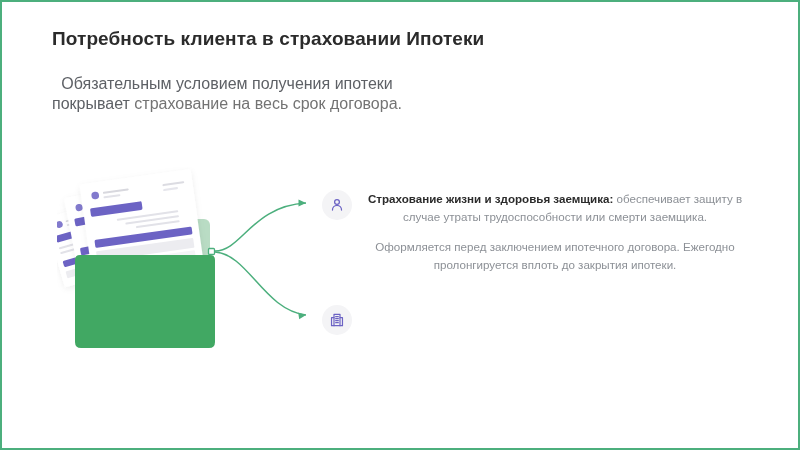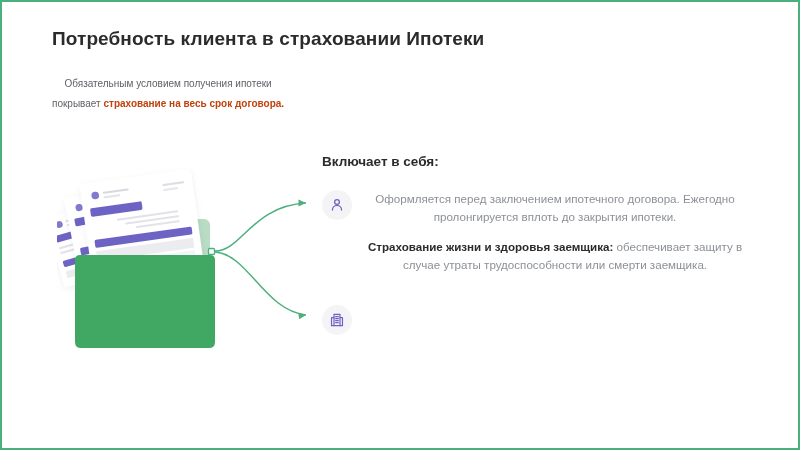--- a/index.html
+++ b/index.html
@@ -32,29 +32,29 @@
     font-weight: 700;
     color: #2b2b2b;
     letter-spacing: 0.1px;
     white-space: nowrap;
   }
 
   .subtitle {
     position: absolute;
     left: 50px;
     top: 72px;
-    font-size: 10px;
+    font-size: 16px;
     line-height: 20px;
     color: #5e6166;
     font-weight: 400;
     white-space: nowrap;
   }
   .subtitle .accent {
-    font-weight: 700;
-    color: #c2410c;
+    font-weight: 400;
+    color: #737373;
   }
 
   
   .includes-heading {
     position: absolute;
     left: 320px;
     top: 152px;
     font-size: 13.5px;
     font-weight: 700;
     color: #2b2b2b;
@@ -126,21 +126,20 @@
 
 <div class="slide">
 
   <div class="title">Потребность клиента в страховании Ипотеки</div>
 
   <div class="subtitle">
     <span>Обязательным условием получения ипотеки</span><br>
     <span>покрывает </span><span class="accent">страхование на весь срок договора.</span>
   </div>
 
-  <div class="includes-heading">Включает в себя:</div>
 
   <svg class="illustration" viewBox="0 0 200 190">
     <defs>
       <filter id="softshadow" x="-30%" y="-30%" width="160%" height="160%">
         <feDropShadow dx="0" dy="2" stdDeviation="3" flood-color="#000000" flood-opacity="0.07"></feDropShadow>
       </filter>
     </defs>
 
     <rect x="131" y="52" width="22" height="48" rx="6" fill="#b9dcc4"></rect>
 
@@ -203,24 +202,24 @@
   </svg>
 
   <div class="item item-1">
     <div class="icon-badge">
       <svg width="16" height="16" viewBox="0 0 24 24" fill="none" stroke="#6C63C4" stroke-width="1.9" stroke-linecap="round" stroke-linejoin="round">
         <circle cx="12" cy="7.5" r="3.6"></circle>
         <path d="M5.2 19.5 a6.8 6.8 0 0 1 13.6 0"></path>
       </svg>
     </div>
     <div class="item-body">
-      <p class="para">Оформляется перед заключением ипотечного договора. Ежегодно пролонгируется вплоть до закрытия ипотеки.</p>
       <p class="para">
         <span class="lead">Страхование жизни и здоровья заемщика:</span><span> обеспечивает защиту в случае утраты трудоспособности или смерти заемщика.</span>
       </p>
+      <p class="para">Оформляется перед заключением ипотечного договора. Ежегодно пролонгируется вплоть до закрытия ипотеки.</p>
     </div>
   </div>
 
   <div class="item item-2">
     <div class="icon-badge">
       <svg width="16" height="16" viewBox="0 0 24 24" fill="none" stroke="#6C63C4" stroke-width="1.8" stroke-linecap="round" stroke-linejoin="round">
         <rect x="7.5" y="3.5" width="9" height="17"></rect>
         <path d="M7.5 8.5 H3.8 V20.5 H7.5"></path>
         <path d="M16.5 8.5 H20.2 V20.5 H16.5"></path>
         <path d="M10 7 h4 M10 10 h4 M10 13 h4 M10 16 h4"></path>

